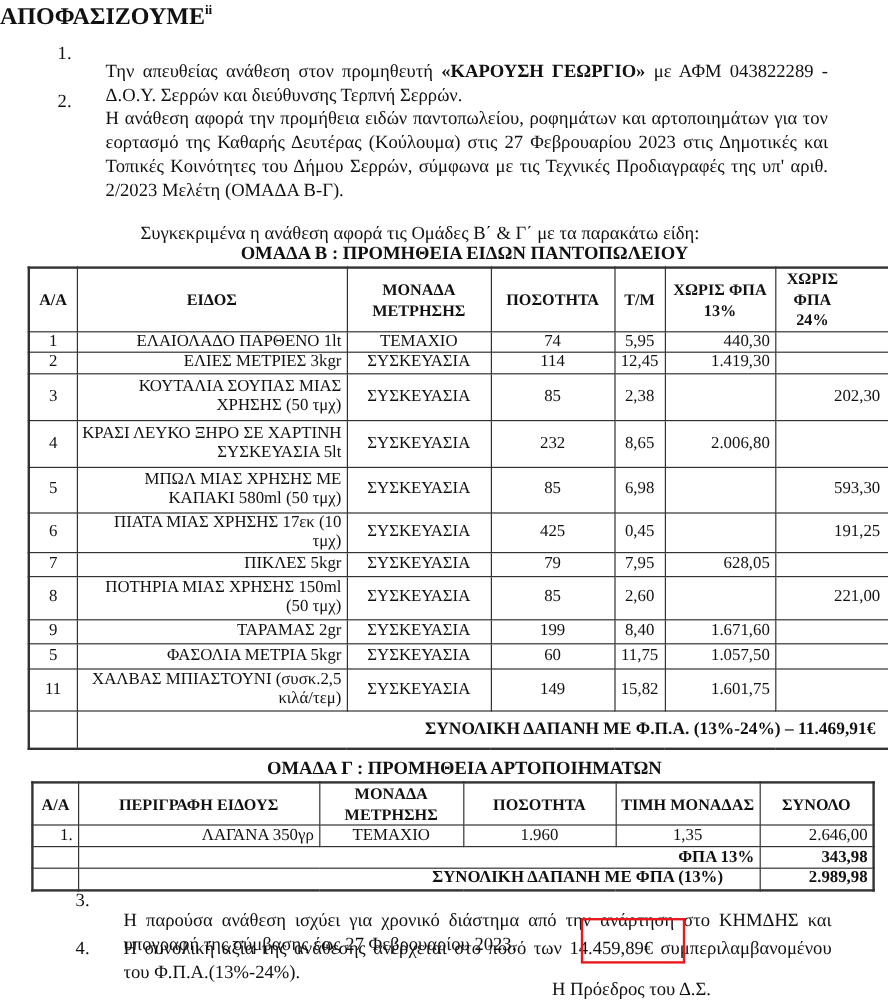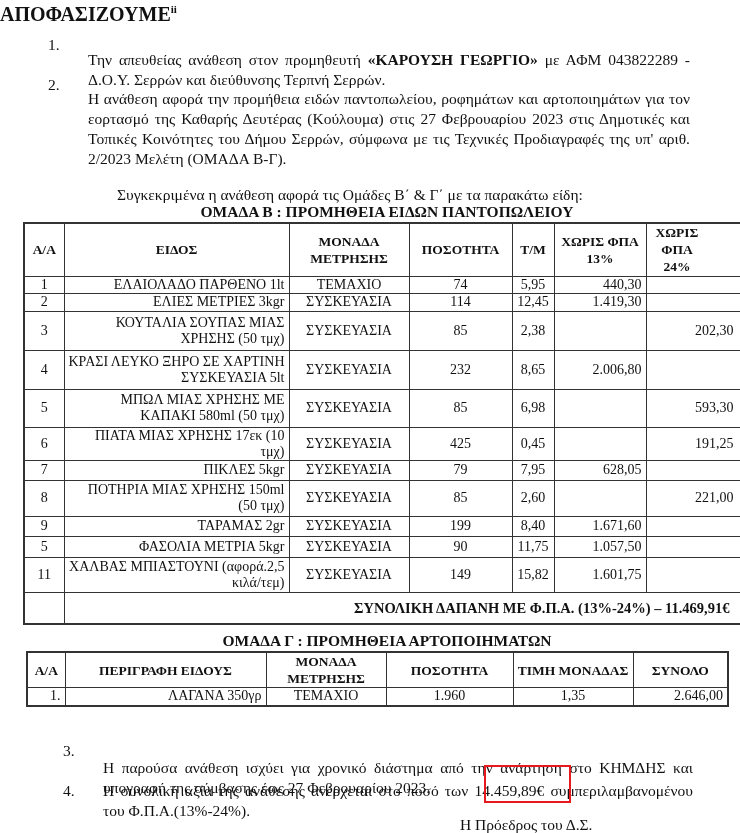--- a/index.html
+++ b/index.html
@@ -138,28 +138,28 @@
         <td class="c">ΣΥΣΚΕΥΑΣΙΑ</td>
         <td class="c">199</td>
         <td class="c">8,40</td>
         <td class="r">1.671,60</td>
         <td class="r" style="padding-right: 20px;"></td>
       </tr>
       <tr style="height: 21px;">
         <td class="c">5</td>
         <td class="l">ΦΑΣΟΛΙΑ ΜΕΤΡΙΑ 5kgr</td>
         <td class="c">ΣΥΣΚΕΥΑΣΙΑ</td>
-        <td class="c">90</td>
+        <td class="c">60</td>
         <td class="c">11,75</td>
         <td class="r">1.057,50</td>
         <td class="r" style="padding-right: 20px;"></td>
       </tr>
       <tr style="height: 35px;">
         <td class="c">11</td>
-        <td class="l">ΧΑΛΒΑΣ ΜΠΙΑΣΤΟΥΝΙ (αφορά.2,5 κιλά/τεμ)</td>
+        <td class="l">ΧΑΛΒΑΣ ΜΠΙΑΣΤΟΥΝΙ (συσκ.2,5 κιλά/τεμ)</td>
         <td class="c">ΣΥΣΚΕΥΑΣΙΑ</td>
         <td class="c">149</td>
         <td class="c">15,82</td>
         <td class="r">1.601,75</td>
         <td class="r" style="padding-right: 20px;"></td>
       </tr>
     </tbody>
   <tfoot>
     <tr style="height:32px">
       <td></td>
@@ -191,20 +191,30 @@
   </thead>
   <tbody>
     <tr style="height:18px">
       <td class="l">1.</td>
       <td class="l">ΛΑΓΑΝΑ 350γρ</td>
       <td class="c">ΤΕΜΑΧΙΟ</td>
       <td class="c">1.960</td>
       <td class="c">1,35</td>
       <td class="r">2.646,00</td>
     </tr>
+    <tr style="height:18px">
+      <td></td>
+      <td colspan="4" class="r bold">ΦΠΑ 13%</td>
+      <td class="r bold">343,98</td>
+    </tr>
+    <tr style="height:18px">
+      <td></td>
+      <td colspan="4" class="r bold" style="padding-right:30px">ΣΥΝΟΛΙΚΗ ΔΑΠΑΝΗ ΜΕ ΦΠΑ (13%)</td>
+      <td class="r bold">2.989,98</td>
+    </tr>
   </tbody>
 </table>
 
 <div class="abs para num" style="top:741px;left:63px">3.</div>
 <div class="abs para ptext" style="top:758px;left:103px;width:590px">Η παρούσα ανάθεση ισχύει για χρονικό διάστημα από την ανάρτηση στο ΚΗΜΔΗΣ και υπογραφή της σύμβασης έως 27 Φεβρουαρίου 2023.</div>
 
 <div class="abs para num" style="top:781px;left:63px">4.</div>
 <div class="abs para ptext" style="top:781px;left:103px;width:590px"><span>Η συνολική αξία της ανάθεσης ανέρχεται στο ποσό των </span><span>14.459,89€</span><span> συμπεριλαμβανομένου του Φ.Π.Α.(13%-24%).</span></div>
 <div class="redbox"></div>
 

